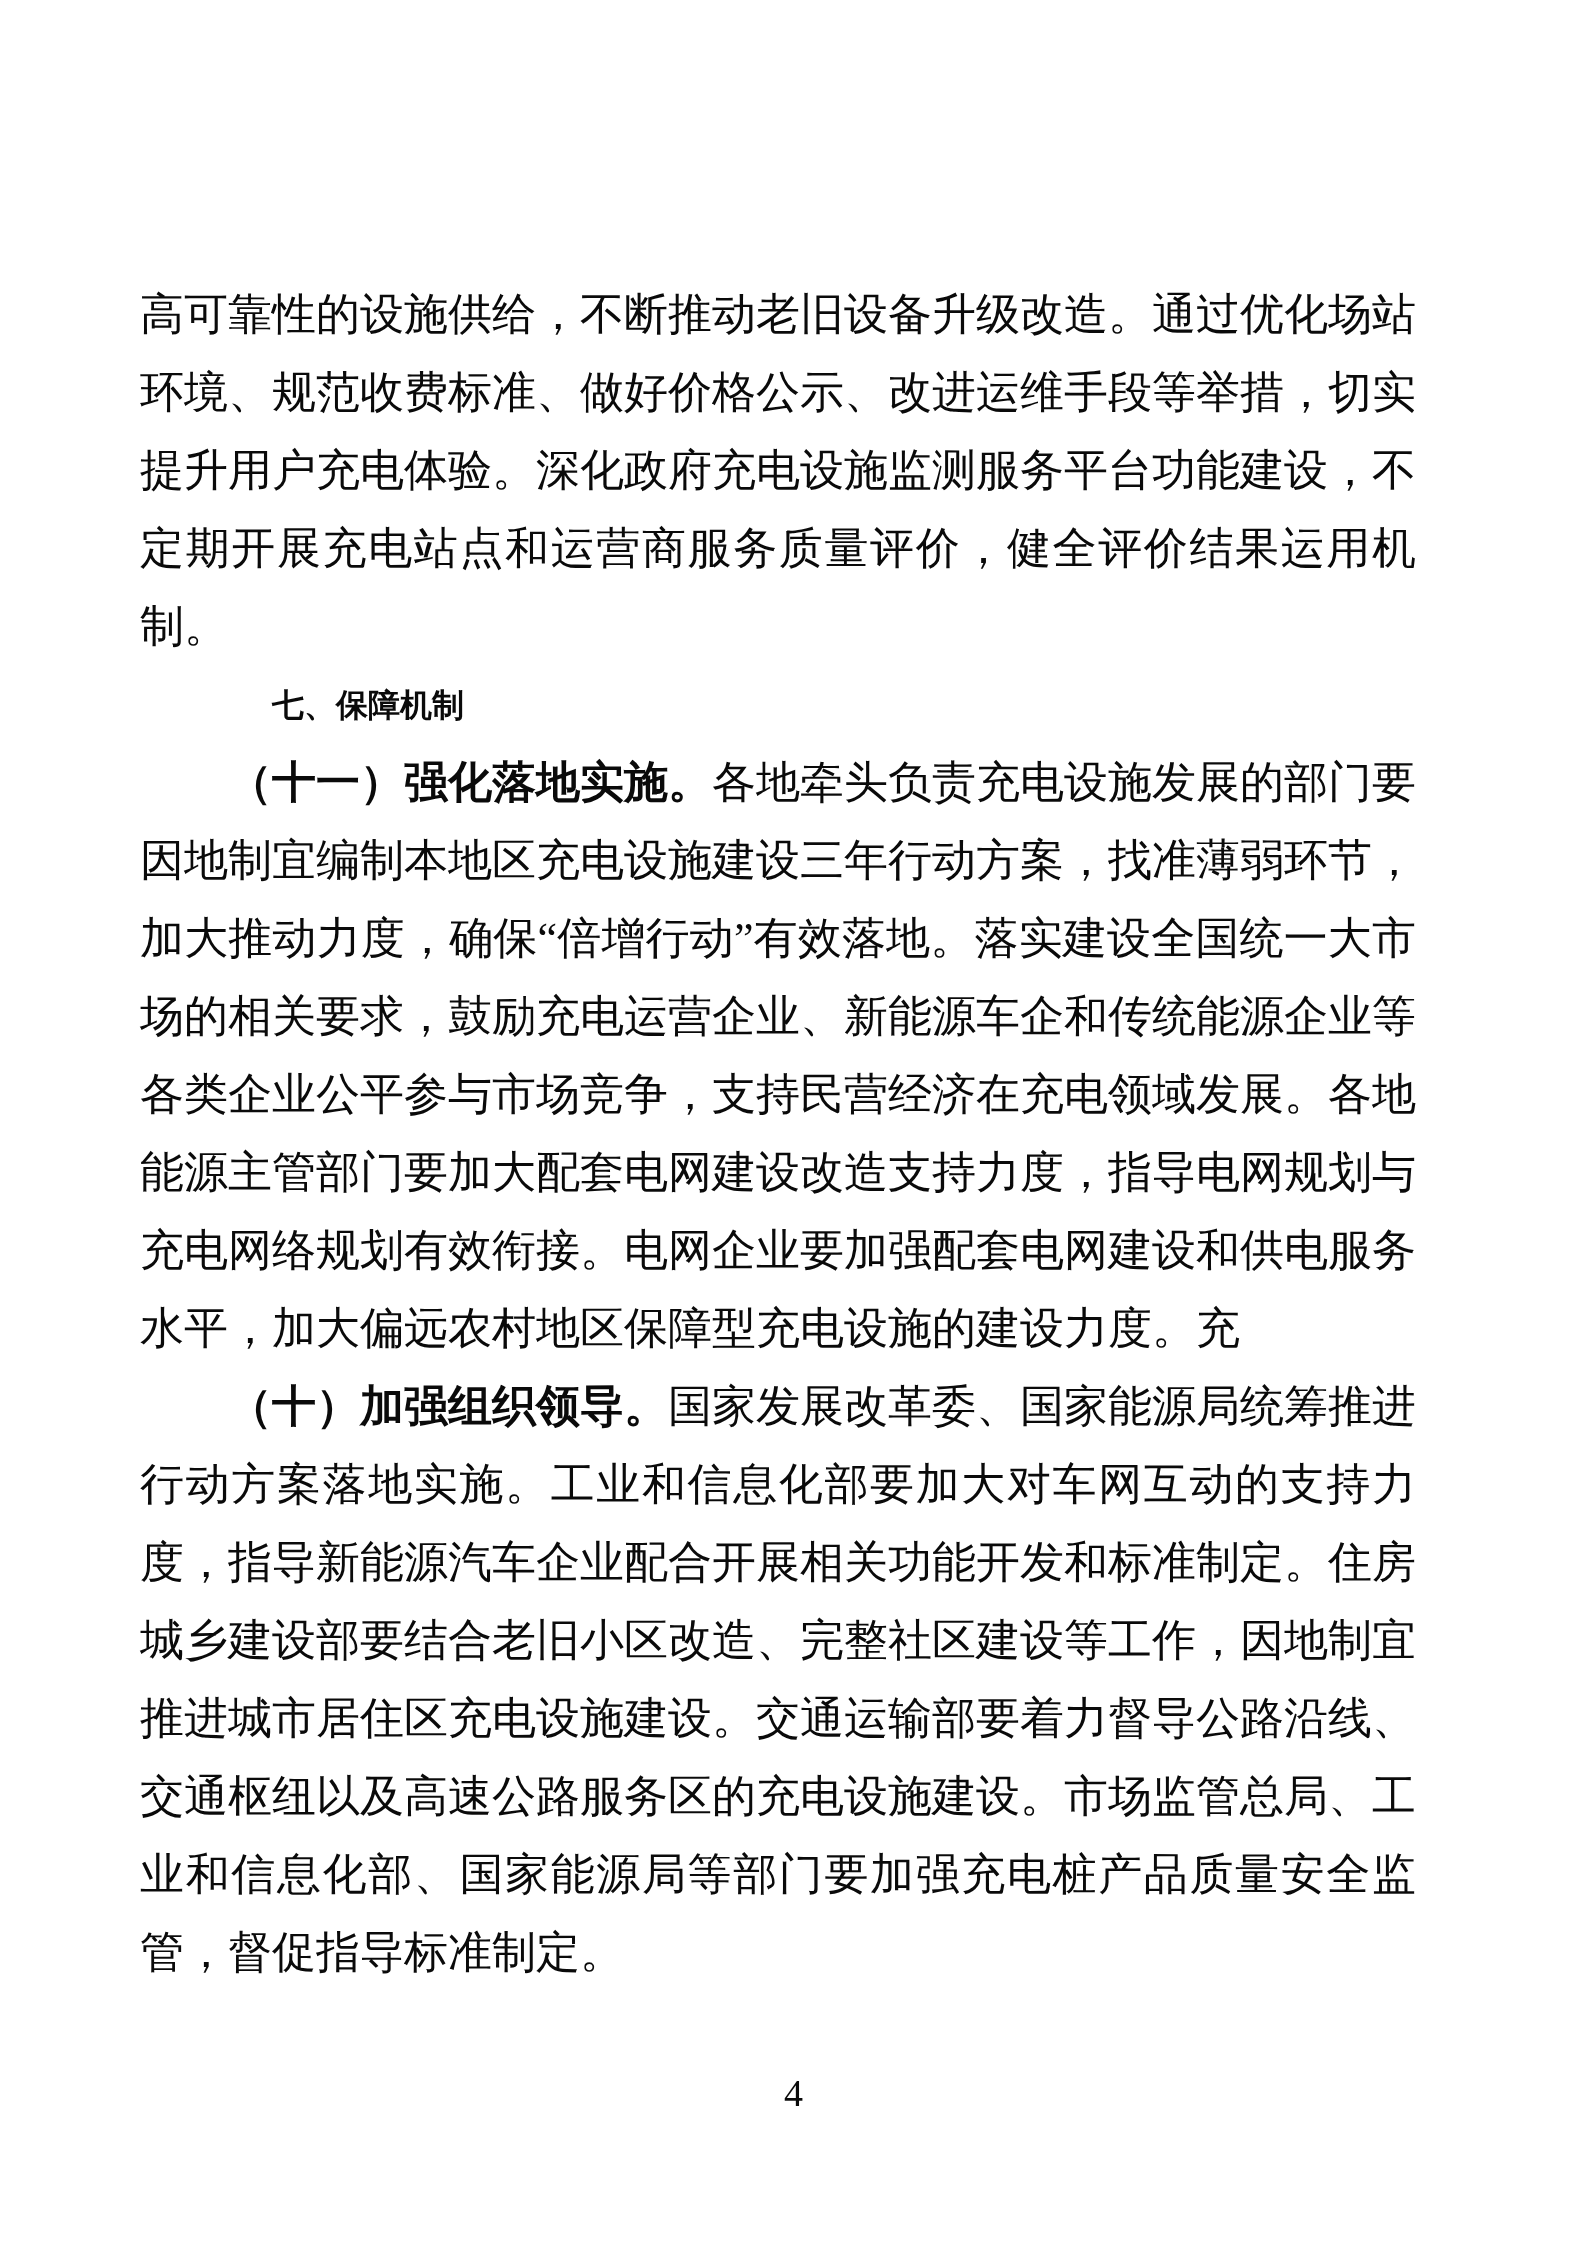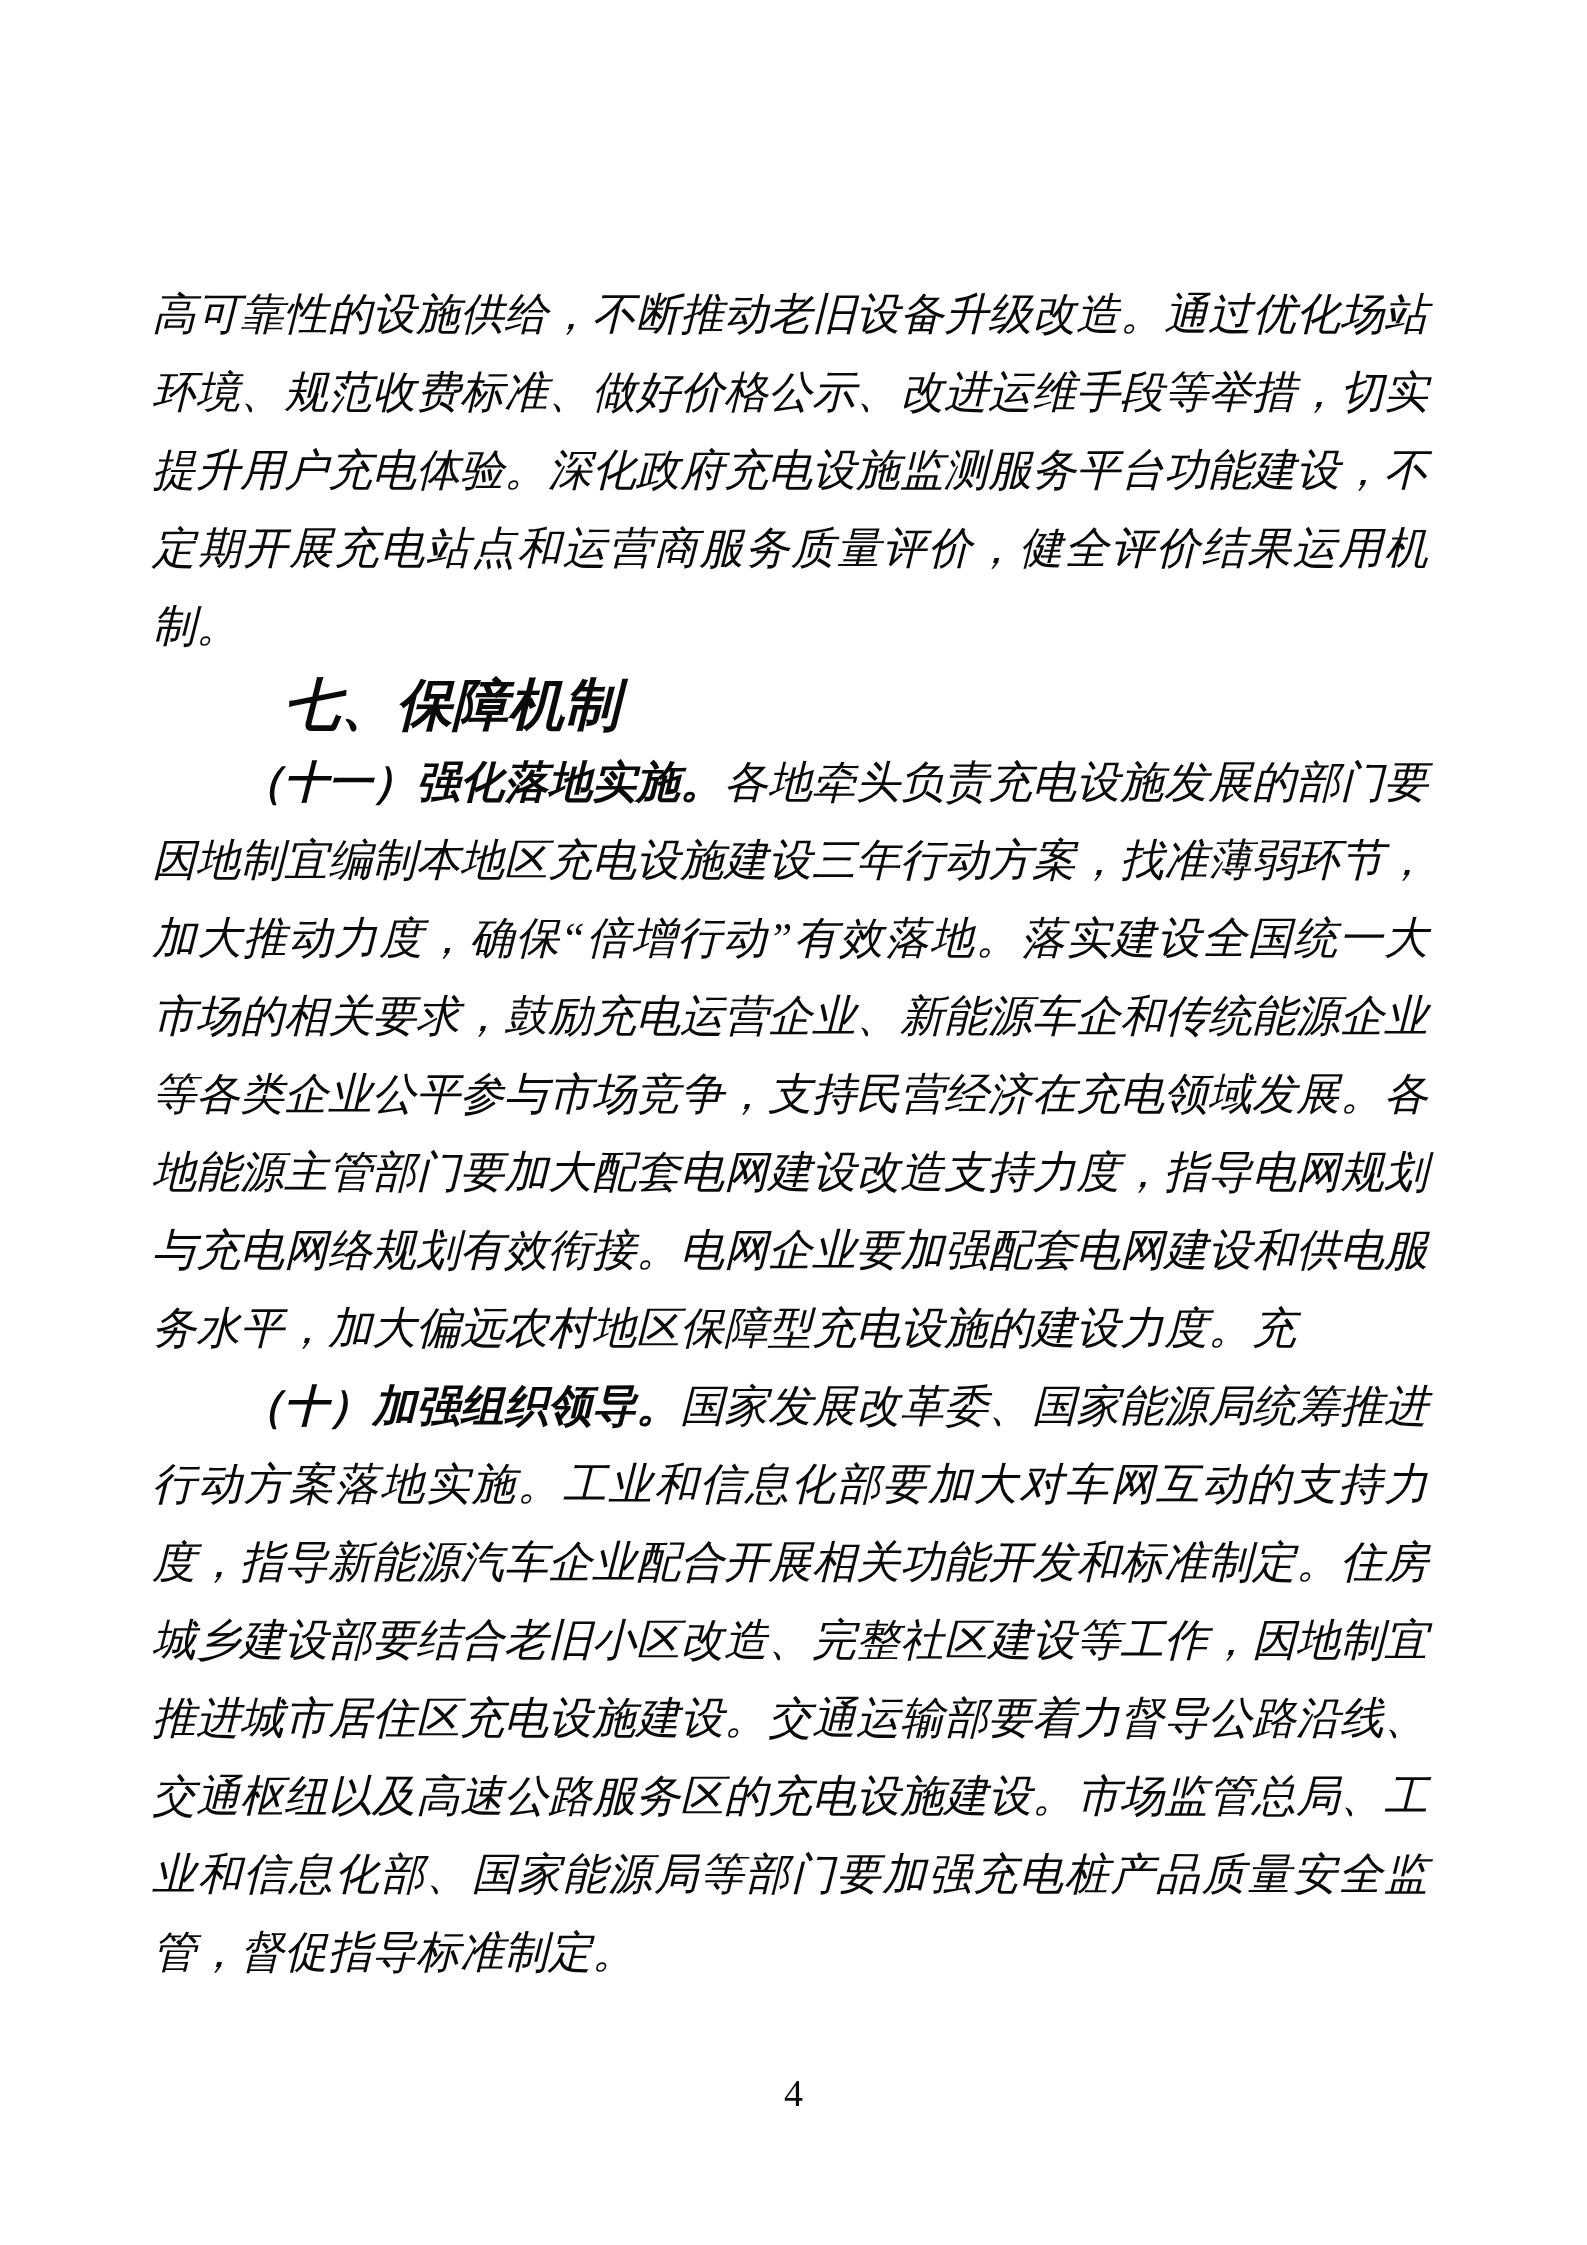--- a/index.html
+++ b/index.html
@@ -15,45 +15,44 @@
     font-family: "Liberation Serif", "DejaVu Serif", serif;
     color: #0a0a0a;
   }
   .page {
     position: absolute;
     inset: 0;
     background: #ffffff;
   }
   .content {
     position: absolute;
-    left: 152px;
+    left: 140px;
     top: 276px;
     width: 1276px;
-    font-style: italic;
   }
   .para {
     margin: 0;
     font-size: 44px;
     line-height: 78px;
     text-align: justify;
     text-justify: inter-ideograph;
     line-break: strict;
     font-weight: normal;
   }
   .para.indent-2 {
     text-indent: 88px;
   }
   .lead {
     font-weight: bold;
   }
   .heading {
     margin: 0;
     font-family: "Liberation Sans", "DejaVu Sans", sans-serif;
     font-weight: bold;
-    font-size: 56px;
+    font-size: 32px;
     line-height: 78px;
     text-indent: 132px;
   }
   .page-number {
     position: absolute;
     top: 2072px;
     left: 0;
     width: 100%;
     text-align: center;
     font-size: 38px;

